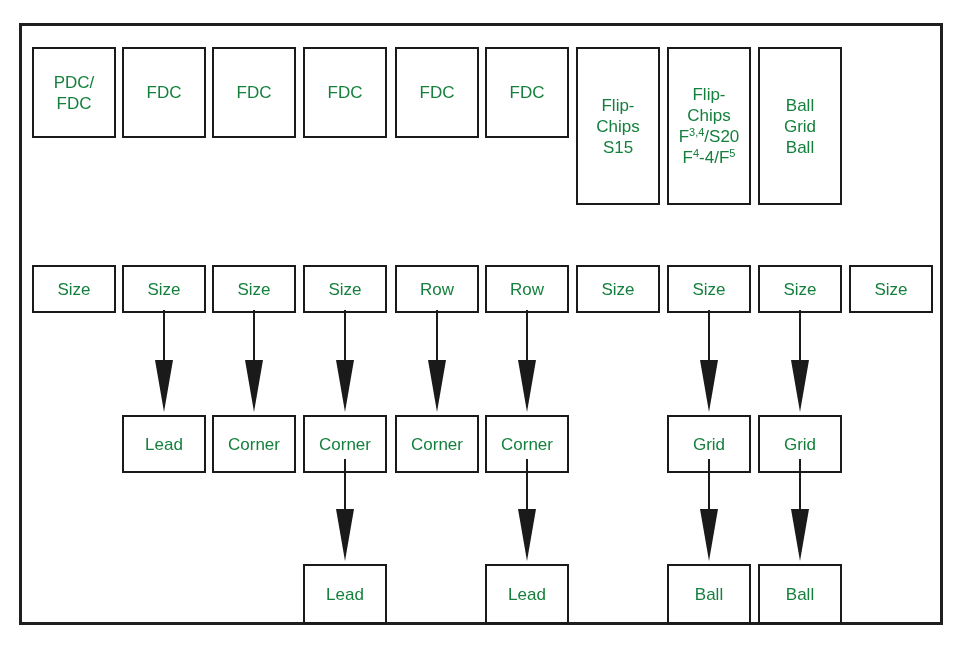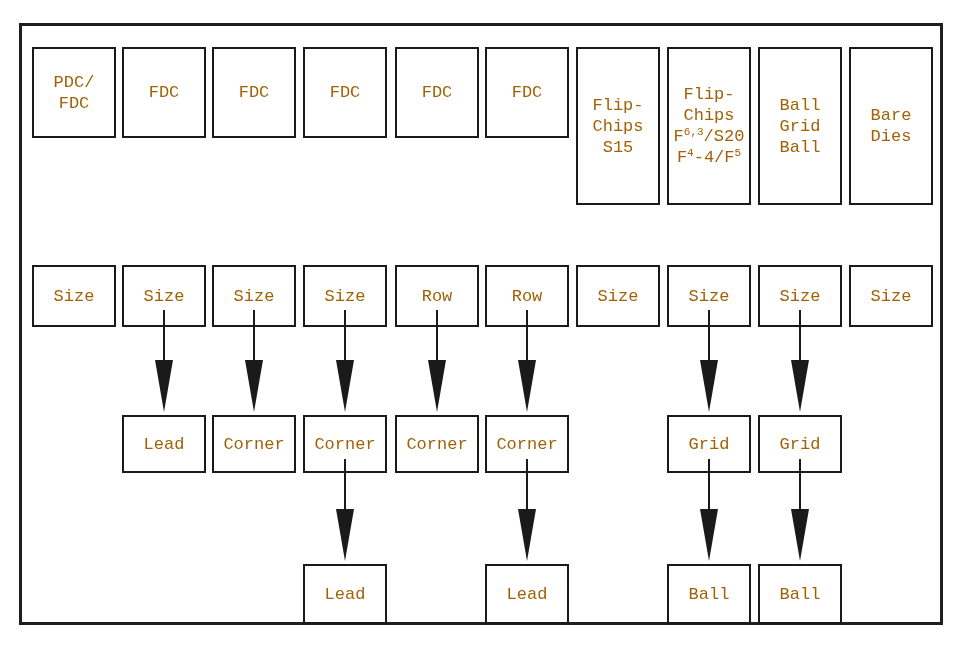--- a/index.html
+++ b/index.html
@@ -1,22 +1,22 @@
 <!DOCTYPE html>
 <html><head>
 <meta charset="utf-8">
 <style>
   html, body { margin: 0; padding: 0; background: #ffffff; }
   .stage {
     position: relative;
     width: 963px;
     height: 652px;
     background: #ffffff;
-    font-family: Liberation Mono, monospace;
-    color: #a16207;
+    font-family: Liberation Sans, sans-serif;
+    color: #15803d;
     overflow: hidden;
   }
   .frame {
     position: absolute;
     left: 19px; top: 23px;
     width: 924px; height: 602px;
     border: 3px solid #1f1f1f;
     box-sizing: border-box;
     background: #ffffff;
   }
@@ -30,21 +30,21 @@
     flex-direction: column;
     align-items: center;
     justify-content: center;
     text-align: center;
     font-size: 17px;
     line-height: 21px;
     z-index: 2;
   }
   .top  { top: 47px; height: 91px; }
   .tall { height: 158px; }
-  .r2   { top: 265px; height: 62px; }
+  .r2   { top: 265px; height: 48px; }
   .r3   { top: 415px; height: 58px; }
   .r4   { top: 564px; height: 60px; z-index: 3; }
   .c1 { left: 32px; }  .c2 { left: 122px; } .c3 { left: 212px; }
   .c4 { left: 303px; } .c5 { left: 395px; } .c6 { left: 485px; }
   .c7 { left: 576px; } .c8 { left: 667px; } .c9 { left: 758px; }
   .c10 { left: 849px; }
   sup {
     font-size: 11px;
     line-height: 0;
     vertical-align: 6px;
@@ -87,32 +87,28 @@
     <div>FDC</div>
   </div>
   <div class="box top tall c7">
     <div>Flip-</div>
     <div>Chips</div>
     <div>S15</div>
   </div>
   <div class="box top tall c8">
     <div>Flip-</div>
     <div>Chips</div>
-    <div><span>F</span><sup>6,3</sup><span>/S20</span></div>
+    <div><span>F</span><sup>3,4</sup><span>/S20</span></div>
     <div><span>F</span><sup>4</sup><span>-4/F</span><sup>5</sup></div>
   </div>
   <div class="box top tall c9">
     <div>Ball</div>
     <div>Grid</div>
     <div>Ball</div>
   </div>
-  <div class="box top tall c10">
-    <div>Bare</div>
-    <div>Dies</div>
-  </div>
 
   <div class="box r2 c1">
       <div>Size</div>
     </div>
   <div class="box r2 c2">
       <div>Size</div>
     </div>
   <div class="box r2 c3">
       <div>Size</div>
     </div>

